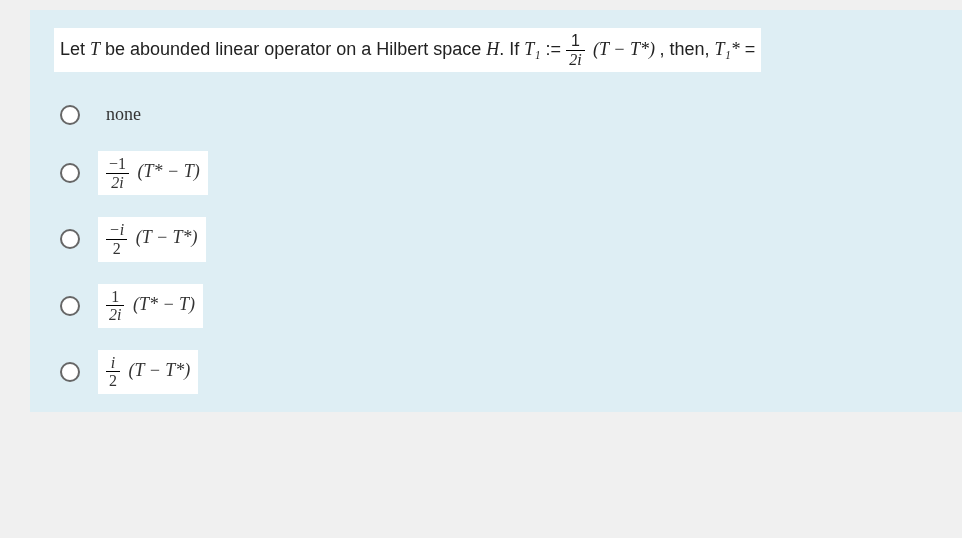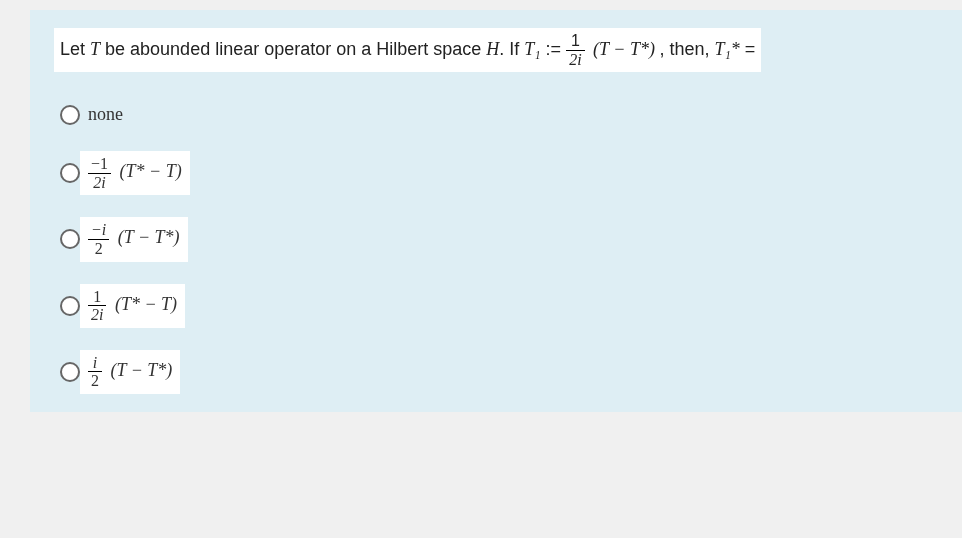--- a/index.html
+++ b/index.html
@@ -35,20 +35,21 @@
     }
     .options {
       display: flex;
       flex-direction: column;
       gap: 22px;
       padding-left: 6px;
     }
     .option {
       display: flex;
       align-items: center;
+      gap: 18px;
     }
     .radio {
       width: 20px;
       height: 20px;
       border: 2px solid #666;
       border-radius: 50%;
       background: #fff;
       flex-shrink: 0;
       cursor: pointer;
     }

